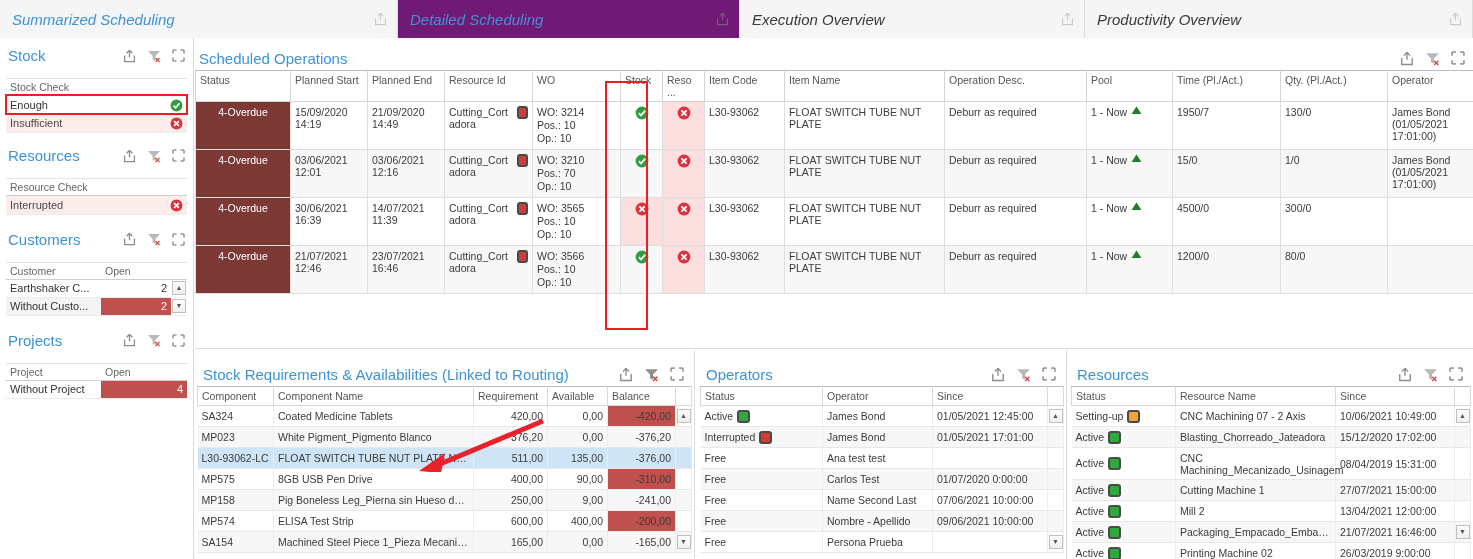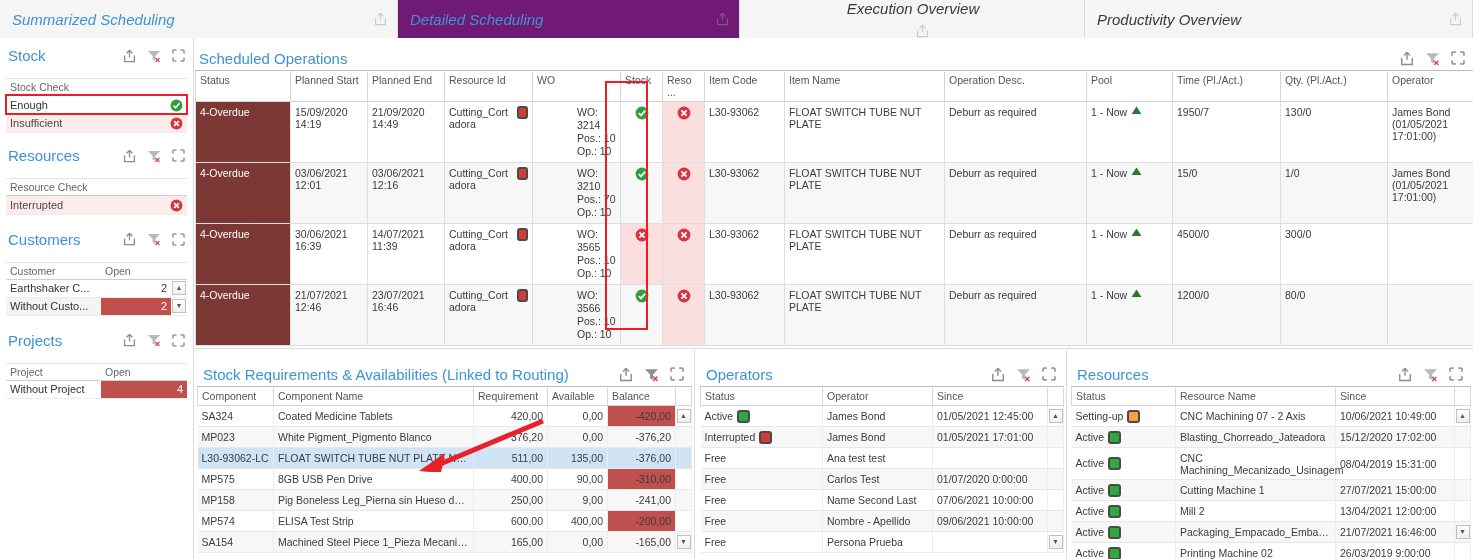--- a/index.html
+++ b/index.html
@@ -16,21 +16,21 @@
 
   
   .tabbar { display:flex; height:38px; border-bottom:1px solid #d9d9d9; background:#fff; }
   .tab { display:flex; align-items:center; justify-content:space-between;
          padding:0 10px 0 12px; border-right:1px solid #dcdcdc; height:38px; }
   .tab.inactive { background:#f5f5f5; }
   .tab.active { background:#701a75;gap:24px; }
   .tab-label { font-size:15px; color:#3d93d6; white-space:nowrap;font-style:italic; }
   .tab.neutral .tab-label { color:#3a3a3a; }
   .tab-icon { margin-left:18px; opacity:.45; }
-  .tab-w1 { width:398px; } .tab-w2 { width:342px; } .tab-w3 { width:345px;flex-direction:column; } .tab-w4 { width:388px; }
+  .tab-w1 { width:398px; } .tab-w2 { width:342px; } .tab-w3 { width:345px; } .tab-w4 { width:388px; }
 
   
   .ico { display:inline-block; vertical-align:middle; line-height:0; }
   .ico svg { display:block; }
   .hdr-icons { display:flex; gap:11px; align-items:center; }
 
   
   .ptitle { color:#3d93d6; font-size:15px; white-space:nowrap; }
 
   
@@ -49,25 +49,25 @@
   .highlight-box { position:absolute; border:2px solid #ee1c25; pointer-events:none; }
 
   
   .sched { position:absolute; left:195px; top:46px; width:1278px; height:300px; }
   .sched-head { display:flex; align-items:center; justify-content:space-between; padding:0 8px 0 4px; height:24px;}
   .grid { width:1278px; border-collapse:collapse; table-layout:fixed; }
   .grid th { font-weight:normal; text-align:left; color:#555; font-size:10.5px; padding:3px 4px;
              border:1px solid #d4d4d4; border-top:1px solid #bdbdbd; background:#fff; vertical-align:top; }
   .grid td { font-size:10.5px; padding:4px 4px; border:1px solid #dedede; vertical-align:top;
              color:#3b3b3b; background:#fff; height:45px; }
-  td.status-cell { background:#7b3834; color:#fff; font-size:10.5px; }
+  td.status-cell { background:#7b3834; color:#fff; font-size:10.5px;text-align:center; }
   td.alt { background:#f7f7f7; }
   td.pinkcell { background:#fbdede; }
   td.ctr { text-align:center; }
-  .wo-lines div { line-height:13px;margin-left:40px; }
+  .wo-lines div { line-height:13px; }
   .res-flex { display:flex; align-items:flex-start; gap:4px;}
 
   
   .bottom { position:absolute; top:350px; left:0; width:1473px; height:209px; }
   .bpanel { position:absolute; top:12px; height:217px; background:#fff; }
   .bp-head { display:flex; align-items:center; justify-content:space-between; height:24px; padding:0 8px 0 6px; }
   .btable { width:100%; border-collapse:collapse; table-layout:fixed; }
   .btable th { font-weight:normal; text-align:left; color:#555; font-size:10.5px; padding:3px 4px;
                border:1px solid #d8d8d8; border-top:1px solid #bdbdbd; background:#fff; }
   .btable td { font-size:10.5px; padding:2px 4px; border-bottom:1px solid #e8e8e8;

